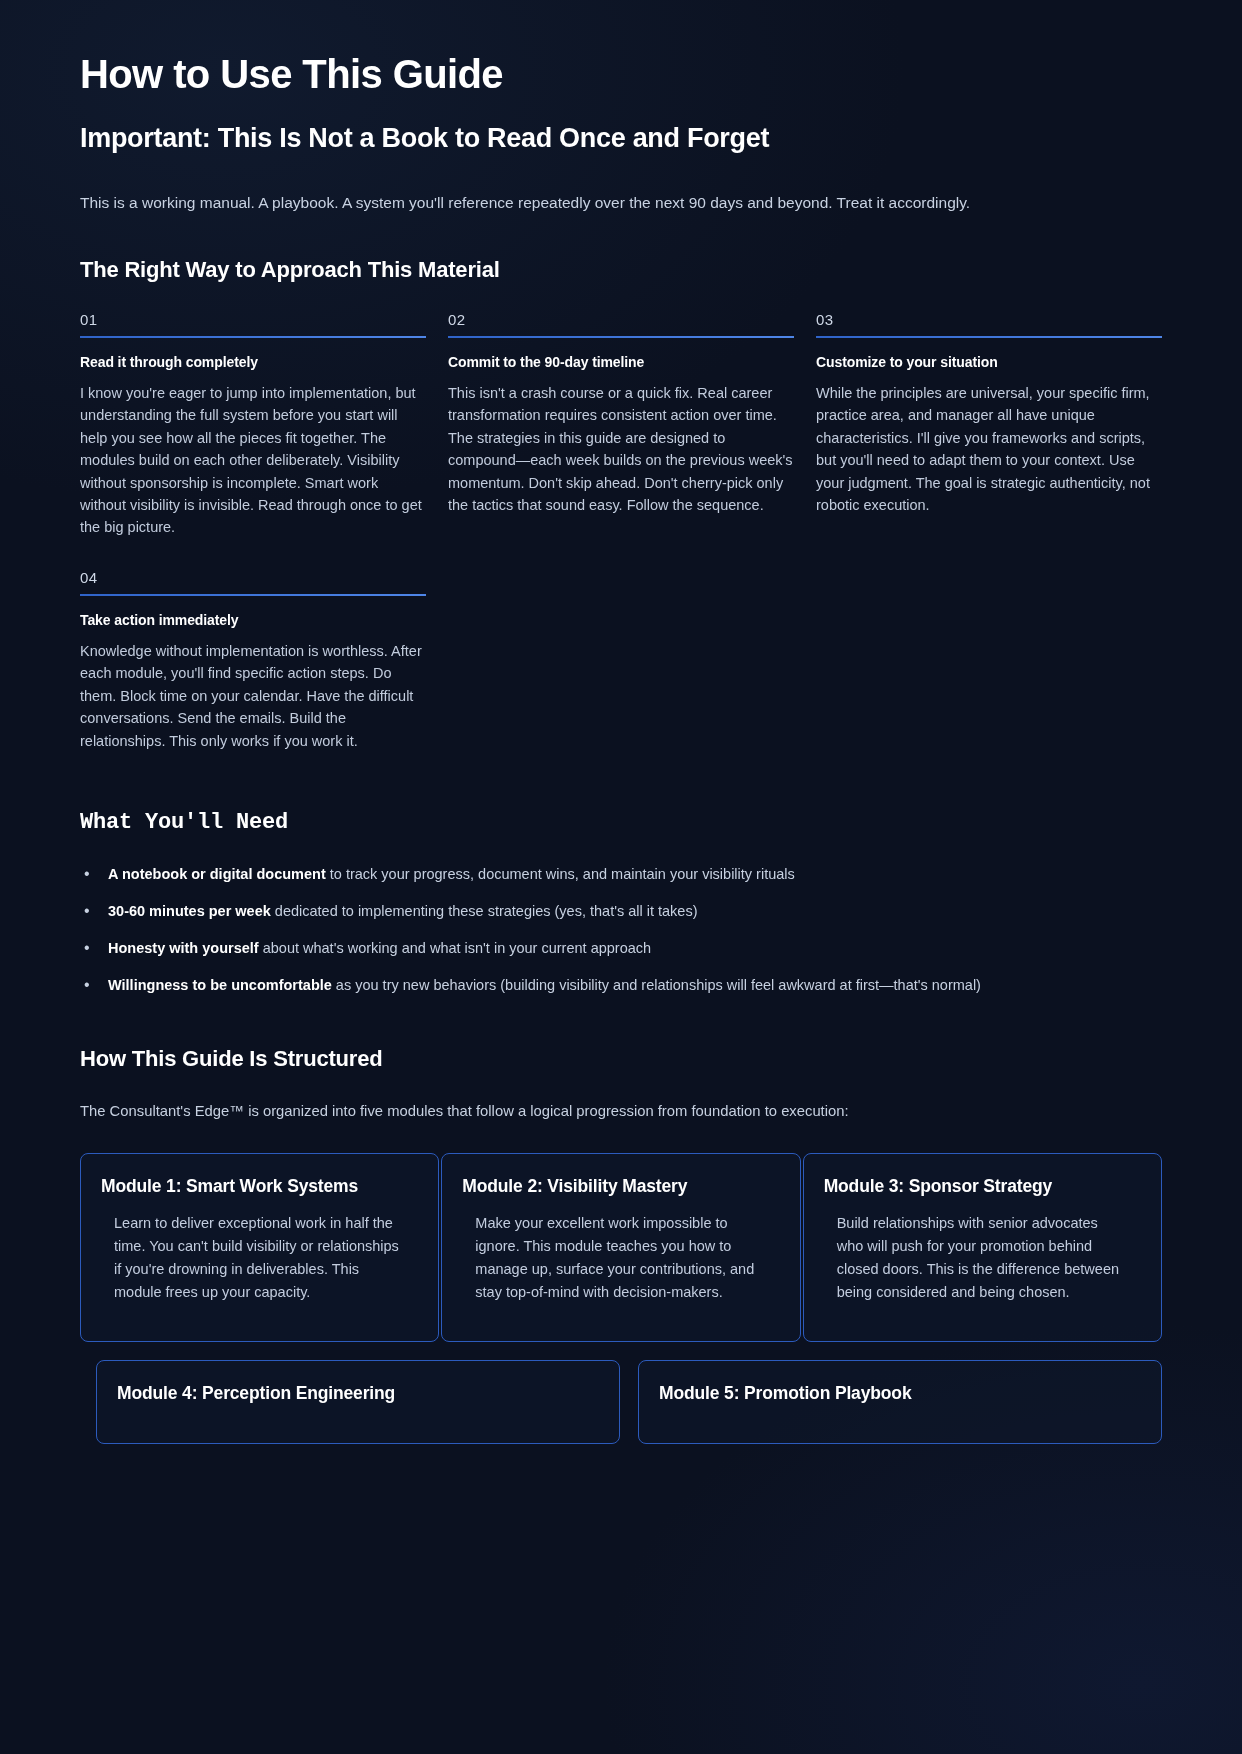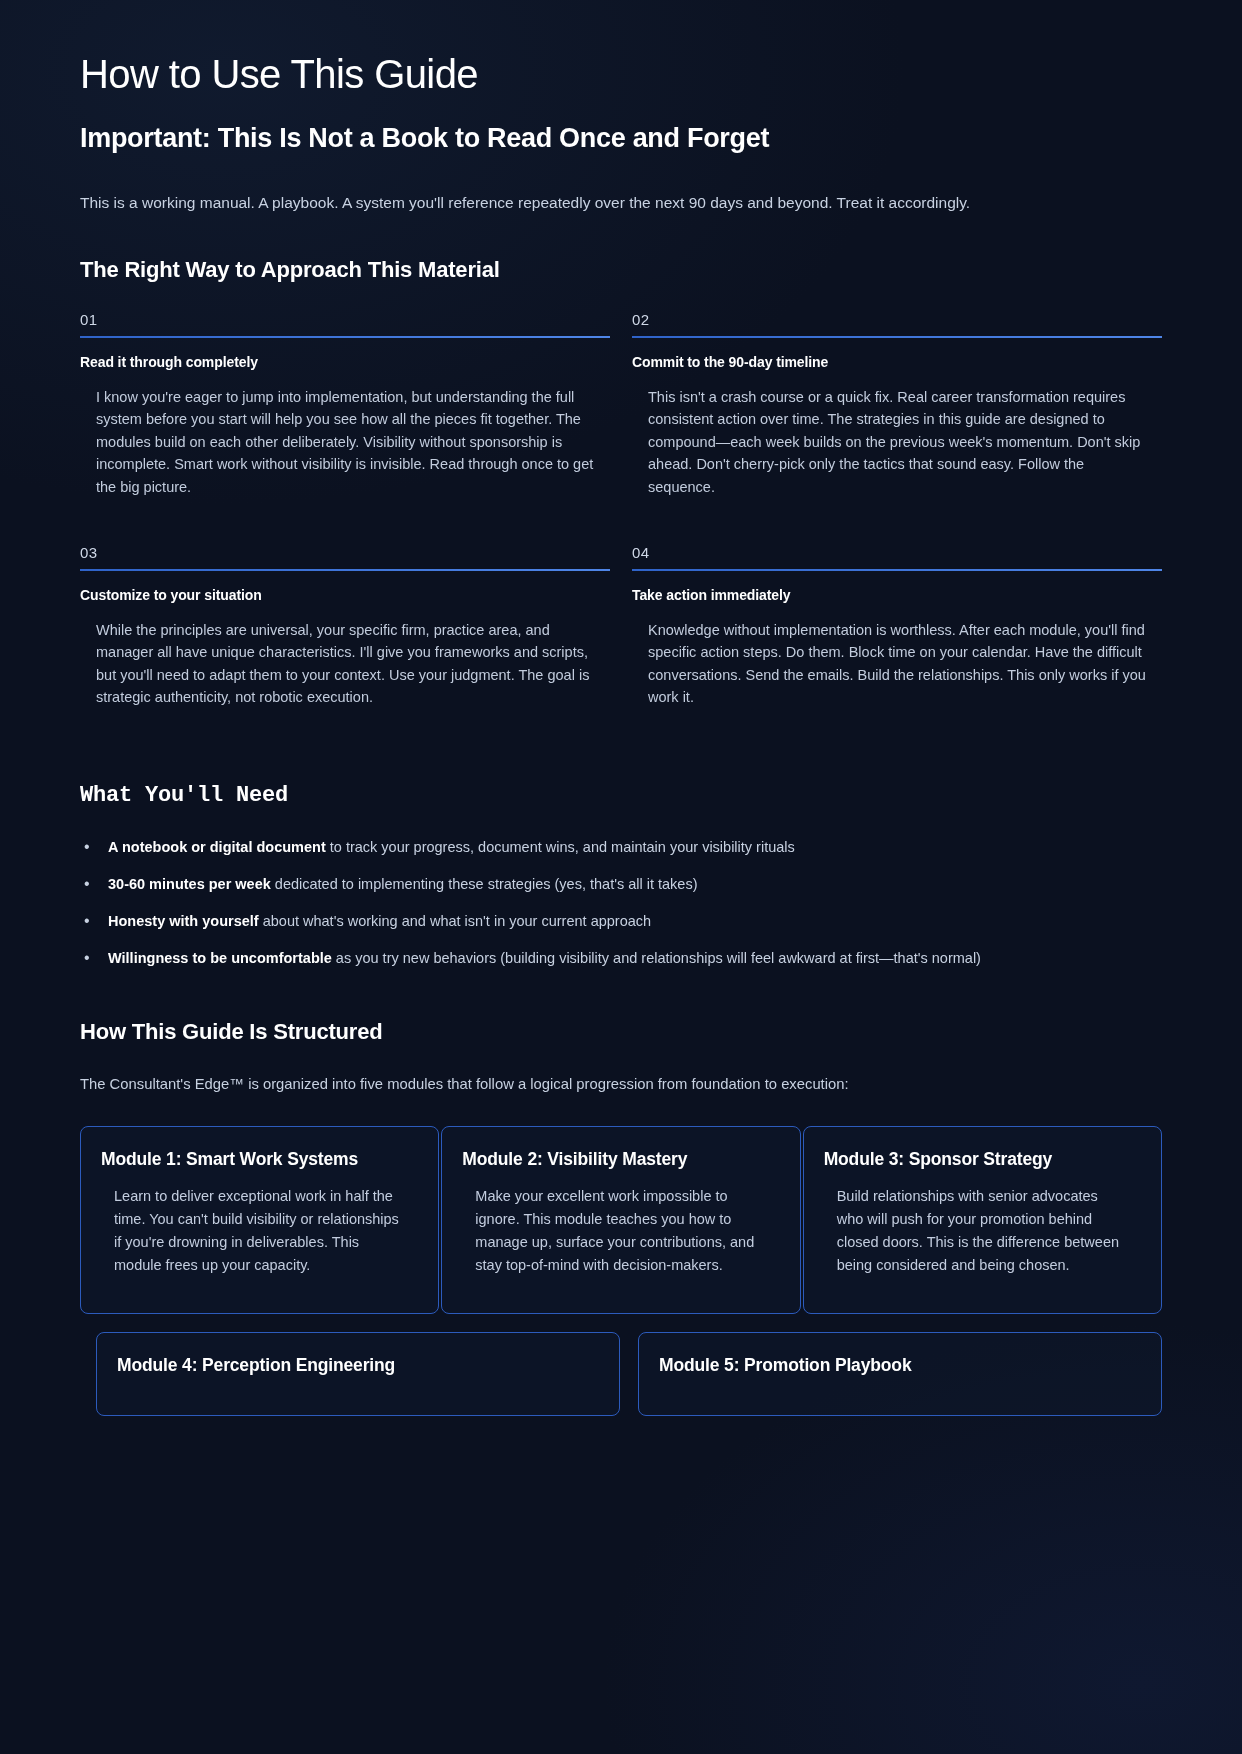--- a/index.html
+++ b/index.html
@@ -21,21 +21,21 @@
     padding: 52px 80px 60px 80px;
     background:
       radial-gradient(1100px 700px at 18% 4%, #101a2e 0%, rgba(16,26,46,0) 62%),
       radial-gradient(900px 600px at 92% 96%, #0f1830 0%, rgba(15,24,48,0) 60%),
       #0b1120;
   }
 
   h1.doc-title {
     font-size: 40px;
     line-height: 1.12;
-    font-weight: 400;
+    font-weight: 700;
     letter-spacing: -0.6px;
     margin: 0 0 26px 0;
     color: #ffffff;
   }
   h2.doc-subtitle {
     font-size: 27px;
     line-height: 1.18;
     font-weight: 700;
     letter-spacing: -0.3px;
     margin: 0 0 36px 0;
@@ -51,21 +51,21 @@
     font-size: 22px;
     font-weight: 700;
     letter-spacing: -0.2px;
     color: #ffffff;
     margin: 0 0 28px 0;
   }
 
   
   .approach-grid {
     display: grid;
-    grid-template-columns: 1fr 1fr;
+    grid-template-columns: 1fr 1fr 1fr;
     column-gap: 22px;
     row-gap: 30px;
     margin-bottom: 58px;
   }
   .approach-item { display: block; }
   .approach-num {
     font-size: 15px;
     color: #cfd8e7;
     letter-spacing: 0.5px;
     display: block;
@@ -81,21 +81,21 @@
     font-size: 14px;
     font-weight: 700;
     color: #ffffff;
     margin: 0 0 12px 0;
     letter-spacing: -0.1px;
   }
   .approach-body {
     font-size: 14.5px;
     line-height: 1.55;
     color: #c2ccdd;
-    margin: 16px;
+    margin: 0;
   }
 
   
   .needs-title { margin-bottom: 30px; font-family: Liberation Mono, monospace; }
   ul.needs-list {
     list-style: none;
     margin: 0 0 50px 0;
     padding: 0;
   }
   ul.needs-list li {

